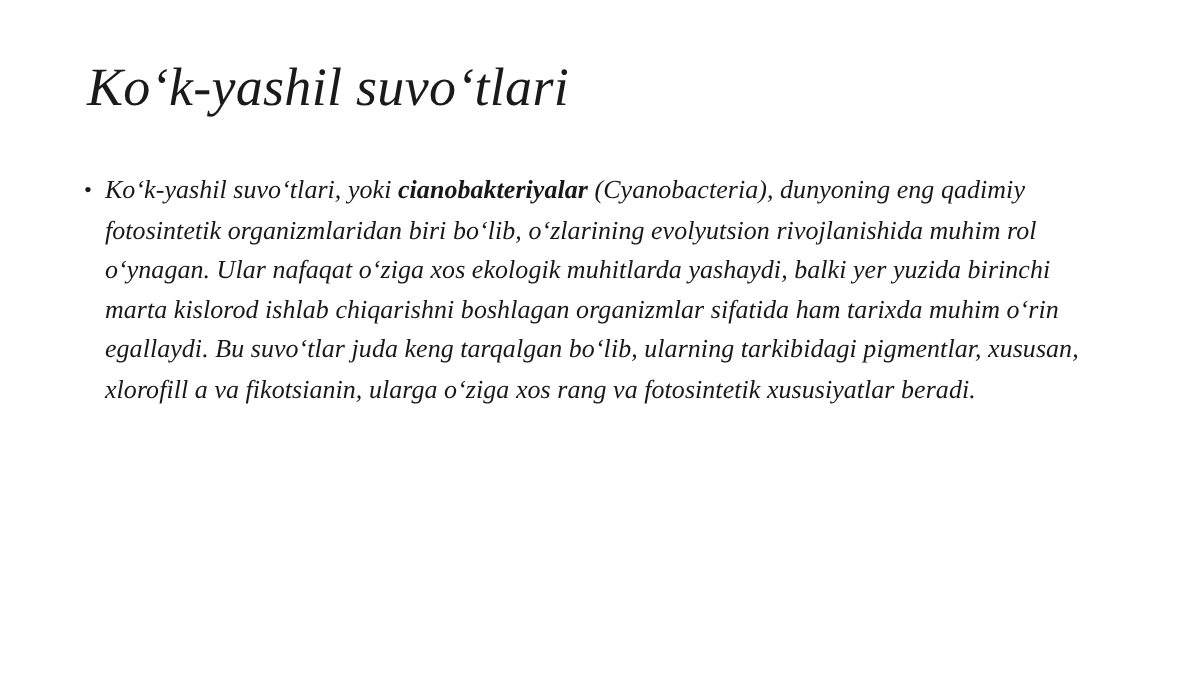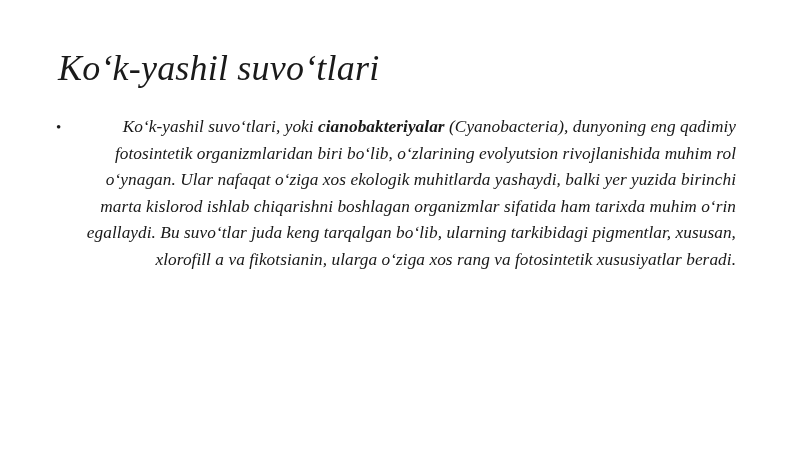--- a/index.html
+++ b/index.html
@@ -25,21 +25,20 @@
     left: 58px;
     top: 36px;
     width: 700px;
     font-family: "Liberation Serif", serif;
     font-style: italic;
     font-weight: 400;
     font-size: 36px;
     line-height: 44px;
     color: #1a1a1a;
     letter-spacing: 0.2px;
-    margin-top: 10px;
   }
   .body-block {
     position: absolute;
     left: 56px;
     top: 114px;
     width: 680px;
   }
   .bullet-row {
     display: flex;
     align-items: flex-start;
@@ -54,21 +53,21 @@
     text-align: left;
   }
   .bullet-text {
     flex: 1 1 auto;
     font-family: "Liberation Serif", serif;
     font-style: italic;
     font-weight: 400;
     font-size: 17.3px;
     line-height: 26.5px;
     color: #181818;
-    text-align: right;
+    text-align: left;
     letter-spacing: 0.05px;
   }
   .bullet-text b {
     font-weight: 700;
     font-style: italic;
   }
 </style>
 </head>
 <body>
 

